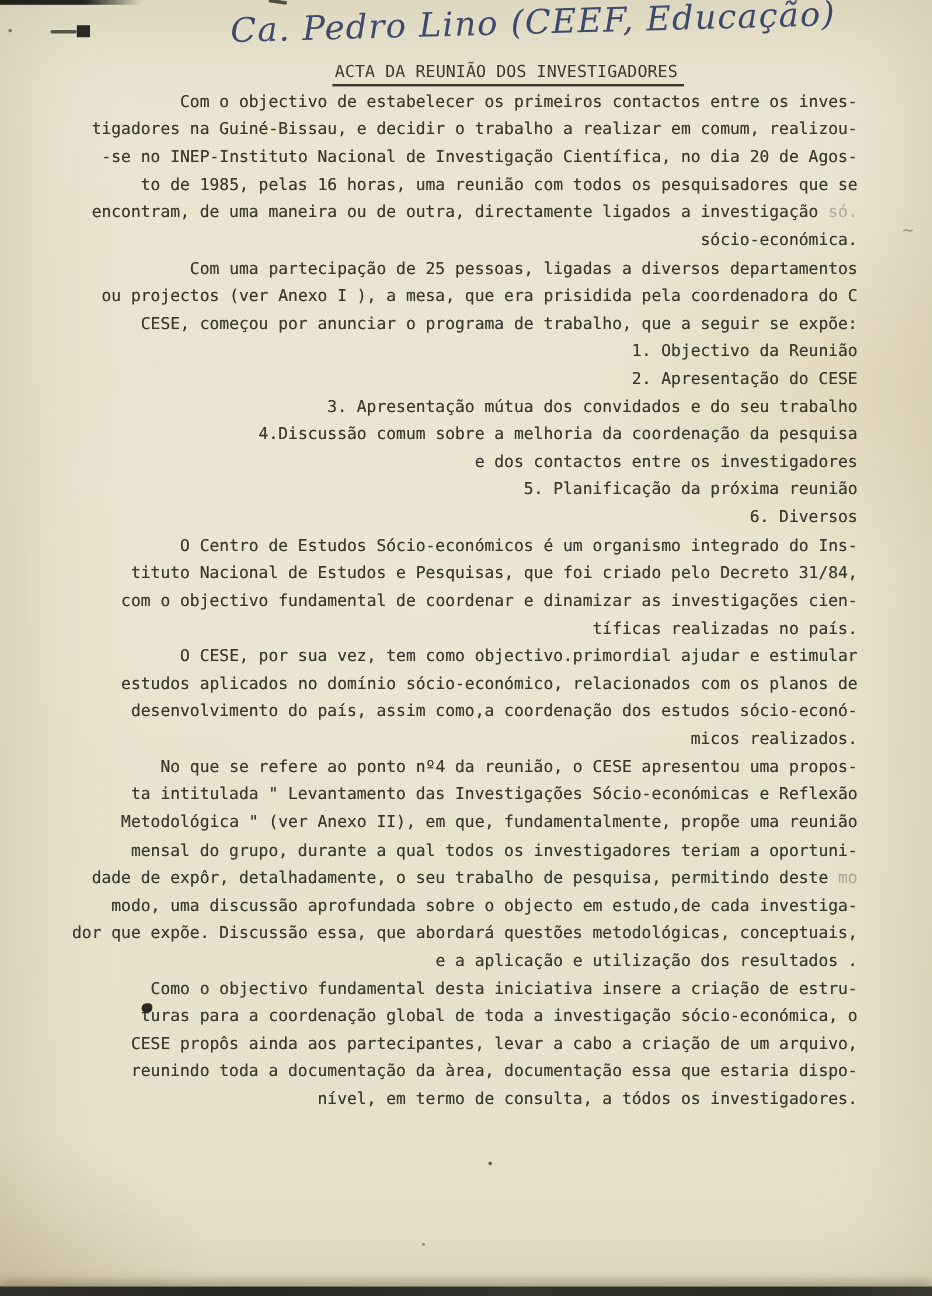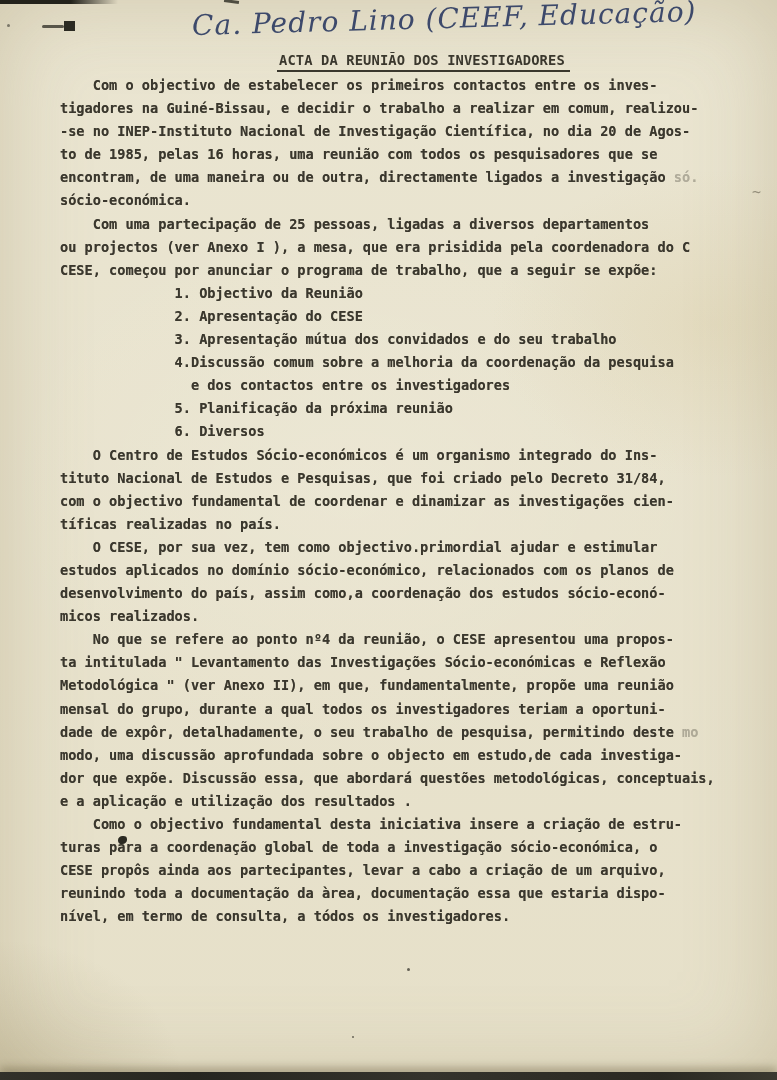--- a/index.html
+++ b/index.html
@@ -16,21 +16,21 @@
     overflow: hidden;
     background-color: #e9e4cf;
     background-image:
       radial-gradient(ellipse 320px 220px at 92% 30%, rgba(203,182,126,.20), transparent 70%),
       radial-gradient(ellipse 260px 200px at 0% 100%, rgba(128,112,66,.22), transparent 70%),
       radial-gradient(ellipse 500px 380px at 45% 45%, rgba(255,255,248,.14), transparent 75%),
       linear-gradient(#eae5d1, #e6e0c9);
     box-shadow: inset 0 0 90px rgba(148,132,88,.30);
     font-family: "DejaVu Sans Mono", "Liberation Mono", monospace;
   }
-  .typed { color: #3a372d; font-weight: 700; }
+  .typed { color: #3a372d; font-weight: 400; }
 
   .handwriting {
     position: absolute;
     top: 2px;
     left: 192px;
     font-family: "DejaVu Serif", "Liberation Serif", serif;
     font-style: italic;
     font-size: 28px;
     letter-spacing: 1px;
     color: #27365f;
@@ -52,21 +52,21 @@
 
   .doc-body {
     position: absolute;
     top: 74px;
     left: 60px;
     font-size: 13.6px;
     line-height: 23.1px;
     white-space: pre;
     text-shadow: 0 0 .5px rgba(58,55,45,.55);
   }
-  .doc-body .line { height: 23.1px; }
+  .doc-body .line { height: 23.1px; text-align: right; }
   .faint { opacity: .32; }
 
   
   .mark { position: absolute; background: #2b2a22; }
   .edge-top {
     left: 0; top: 0; width: 118px; height: 4px;
     background: linear-gradient(to right, #23221b 60%, rgba(35,34,27,0));
   }
   .edge-top-tick { left: 224px; top: 0; width: 15px; height: 3px; transform: rotate(8deg); opacity:.8; }
   .edge-bottom {

